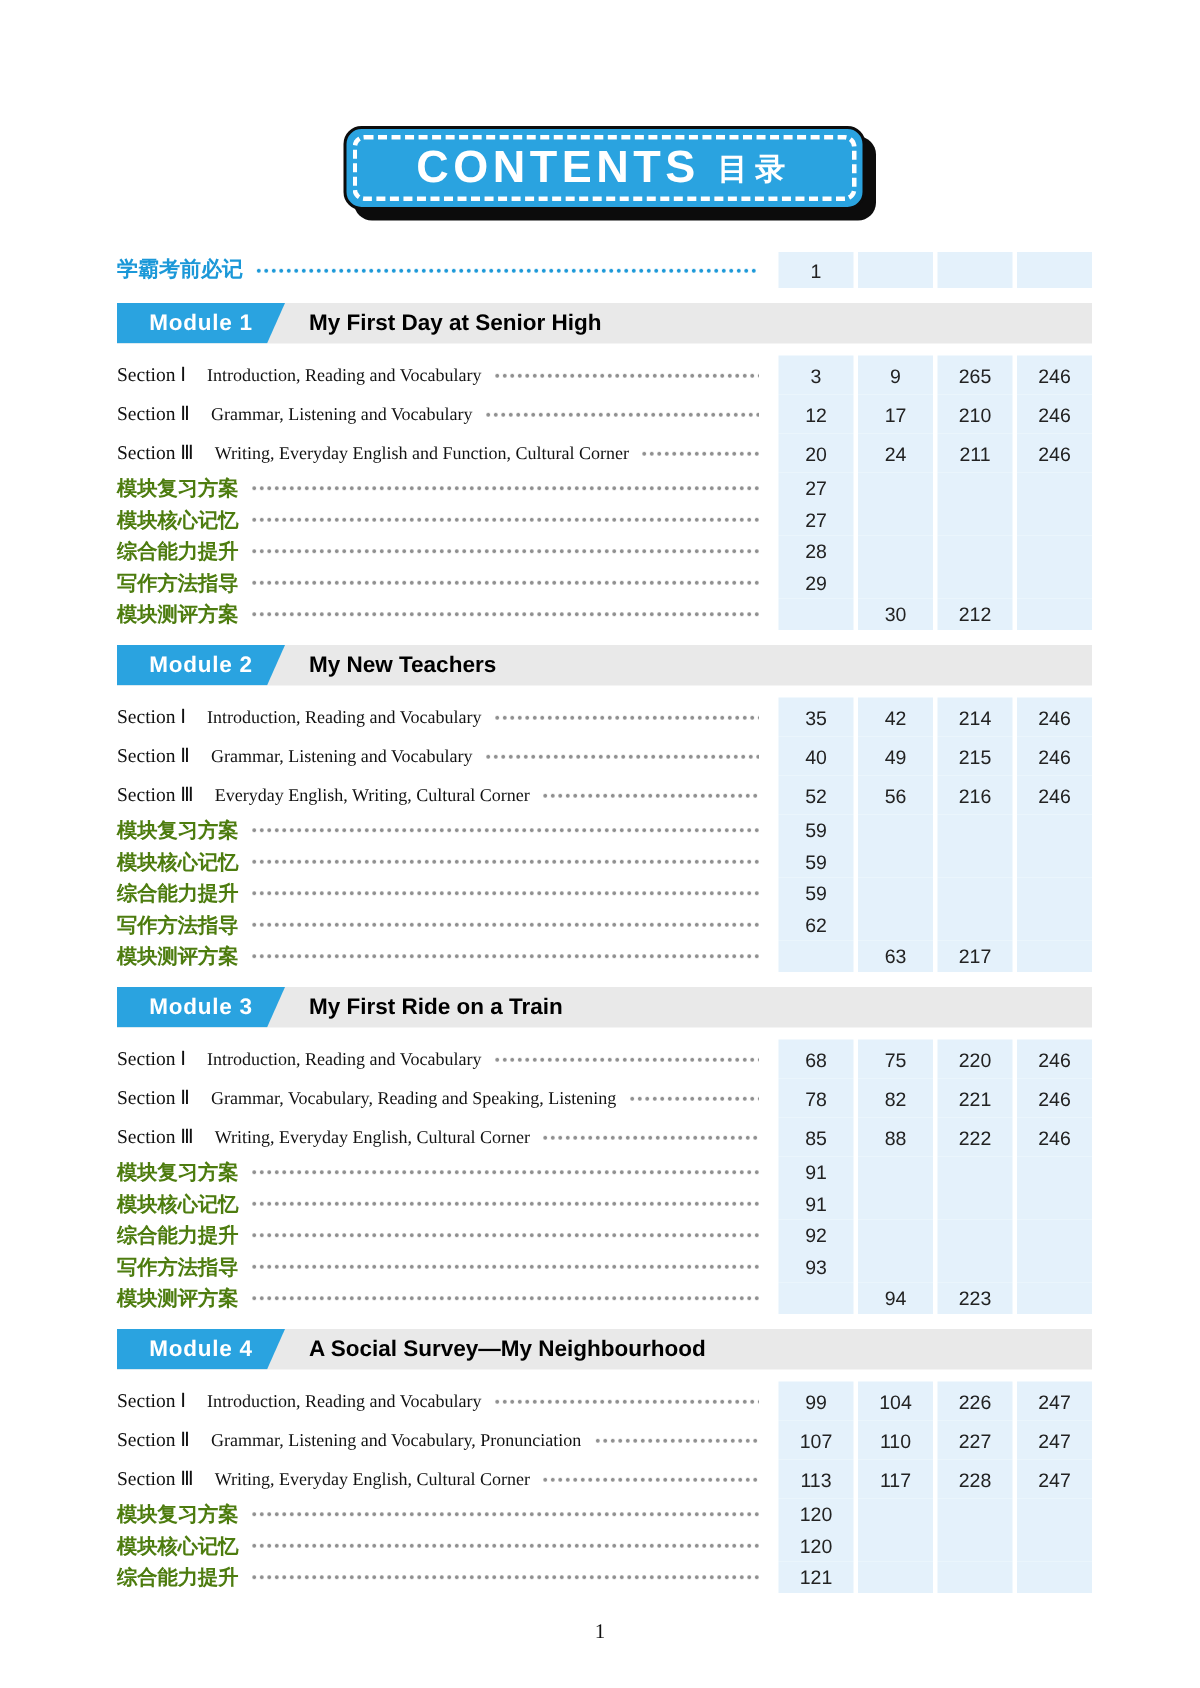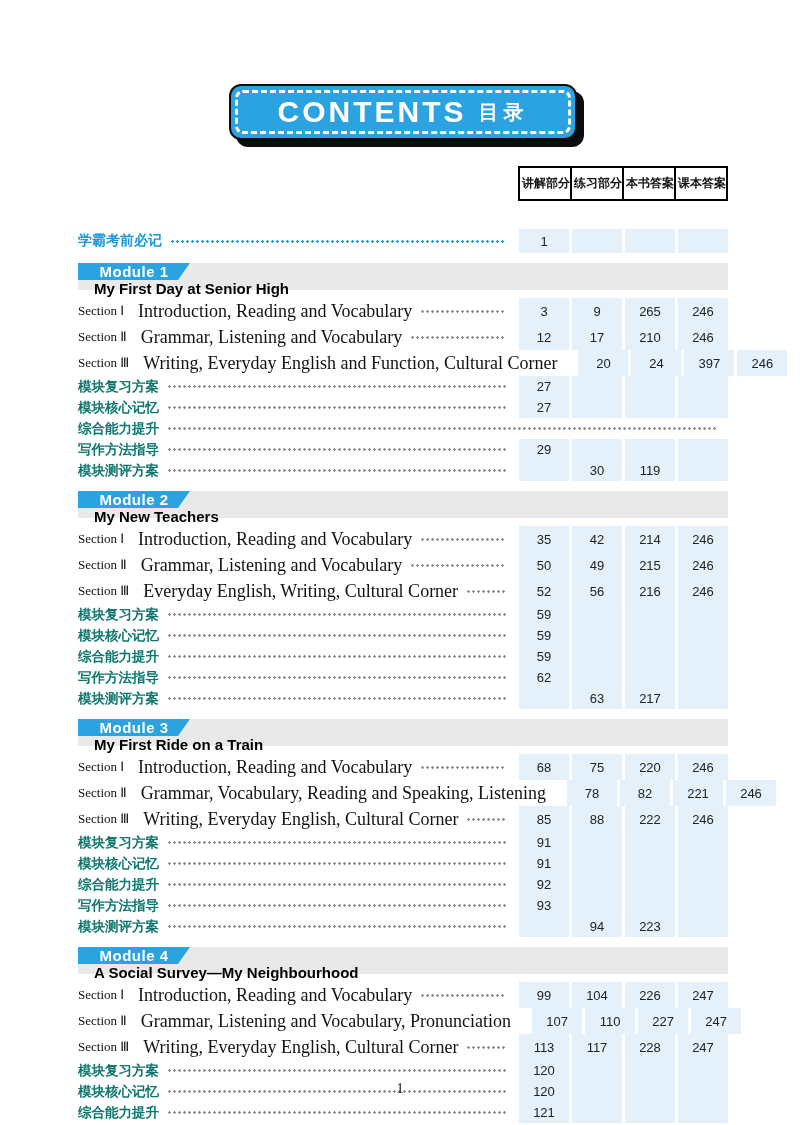--- a/index.html
+++ b/index.html
@@ -38,22 +38,22 @@
     text-align: center; padding: 7px 2px; background: #fff; color: #111;
     white-space: nowrap; overflow: hidden;
   }
   .col-h:first-child { margin-left: 0; }
 
   
   .row { display: flex; align-items: stretch; }
   .row-sec { height: 26px; }
   .row-zh  { height: 21px; }
   .sec-prefix { font-size: 13px; color: #111; margin-right: 14px; white-space: nowrap; align-self: center; }
-  .sec-label  { font-size: 18px; color: #111; white-space: nowrap; align-self: center; }
-  .zh-label   { font-family: "Liberation Sans", sans-serif; font-weight: 600; font-size: 13.5px; color: #0f766e; white-space: nowrap; align-self: center; }
+  .sec-label  { font-size: 12px; color: #111; white-space: nowrap; align-self: center; }
+  .zh-label   { font-family: "Liberation Sans", sans-serif; font-weight: 600; font-size: 13.5px; color: #4d7c0f; white-space: nowrap; align-self: center; }
   .leader {
     flex: 1; margin: 0 10px 0 8px;
     background-image: radial-gradient(circle, #8f8f8f 1px, transparent 1.5px);
     background-size: 5px 9px; background-repeat: repeat-x; background-position: left center;
   }
   .cells { display: flex; height: 100%; }
   .cell {
     width: 50px; margin-left: 3px;
     background: var(--band, #e4f1fb);
     display: flex; align-items: center; justify-content: center;
@@ -65,21 +65,21 @@
   .pre-label {
     font-family: "Liberation Sans", sans-serif; font-weight: bold; font-size: 14px;
     color: var(--pre, #1b98d8); align-self: center; white-space: nowrap;
   }
   .leader-pre {
     background-image: radial-gradient(circle, var(--pre, #1b98d8) 1px, transparent 1.5px);
   }
 
   
   .module-section { margin-top: 10px; }
-  .mod-bar { display: flex; height: 27px; background: var(--bar, #e9e9e9); flex-direction: column; }
+  .mod-bar { display: flex; height: 27px; background: var(--bar, #e9e9e9); }
   .badge {
     width: 112px; height: 100%;
     background: var(--accent, #2aa3e0);
     color: #fff; font-family: "Liberation Sans", sans-serif; font-weight: bold; font-size: 15px;
     display: flex; align-items: center; justify-content: center;
     clip-path: polygon(0 0, 100% 0, calc(100% - 12px) 100%, 0 100%);
     letter-spacing: .5px;
   }
   .mod-title {
     margin-left: 16px; display: flex; align-items: center;
@@ -99,26 +99,20 @@
 
 <div class="content">
 
   <div class="title-wrap">
     <div class="title-box">
       <span class="title-en">CONTENTS</span>
       <span class="title-zh">目录</span>
     </div>
   </div>
 
-  <div class="col-headers">
-      <div class="col-h">讲解部分</div>
-      <div class="col-h">练习部分</div>
-      <div class="col-h">本书答案</div>
-      <div class="col-h">课本答案</div>
-    </div>
 
   <div class="pre-row">
     <span class="pre-label">学霸考前必记</span>
     <span class="leader leader-pre"></span>
     <div class="cells">
         <div class="cell">1</div>
         <div class="cell"></div>
         <div class="cell"></div>
         <div class="cell"></div>
       </div>
@@ -153,21 +147,21 @@
               <div class="cell">246</div>
             </div>
           </div>
           <div class="row row-sec">
             <span class="sec-prefix">Section Ⅲ</span>
             <span class="sec-label">Writing, Everyday English and Function, Cultural Corner</span>
             <span class="leader"></span>
             <div class="cells">
               <div class="cell">20</div>
               <div class="cell">24</div>
-              <div class="cell">397</div>
+              <div class="cell">211</div>
               <div class="cell">246</div>
             </div>
           </div>
           <div class="row row-zh">
             <span class="zh-label">模块复习方案</span>
             <span class="leader"></span>
             <div class="cells">
               <div class="cell">27</div>
               <div class="cell"></div>
               <div class="cell"></div>
@@ -180,38 +174,44 @@
             <div class="cells">
               <div class="cell">27</div>
               <div class="cell"></div>
               <div class="cell"></div>
               <div class="cell"></div>
             </div>
           </div>
           <div class="row row-zh">
             <span class="zh-label">综合能力提升</span>
             <span class="leader"></span>
+            <div class="cells">
+              <div class="cell">28</div>
+              <div class="cell"></div>
+              <div class="cell"></div>
+              <div class="cell"></div>
+            </div>
           </div>
           <div class="row row-zh">
             <span class="zh-label">写作方法指导</span>
             <span class="leader"></span>
             <div class="cells">
               <div class="cell">29</div>
               <div class="cell"></div>
               <div class="cell"></div>
               <div class="cell"></div>
             </div>
           </div>
           <div class="row row-zh">
             <span class="zh-label">模块测评方案</span>
             <span class="leader"></span>
             <div class="cells">
               <div class="cell"></div>
               <div class="cell">30</div>
-              <div class="cell">119</div>
+              <div class="cell">212</div>
               <div class="cell"></div>
             </div>
           </div>
         </div>
       </section>
       <section class="module-section">
         <div class="mod-bar">
           <div class="badge">Module 2</div>
           <div class="mod-title">My New Teachers</div>
         </div>
@@ -225,21 +225,21 @@
               <div class="cell">42</div>
               <div class="cell">214</div>
               <div class="cell">246</div>
             </div>
           </div>
           <div class="row row-sec">
             <span class="sec-prefix">Section Ⅱ</span>
             <span class="sec-label">Grammar, Listening and Vocabulary</span>
             <span class="leader"></span>
             <div class="cells">
-              <div class="cell">50</div>
+              <div class="cell">40</div>
               <div class="cell">49</div>
               <div class="cell">215</div>
               <div class="cell">246</div>
             </div>
           </div>
           <div class="row row-sec">
             <span class="sec-prefix">Section Ⅲ</span>
             <span class="sec-label">Everyday English, Writing, Cultural Corner</span>
             <span class="leader"></span>
             <div class="cells">

